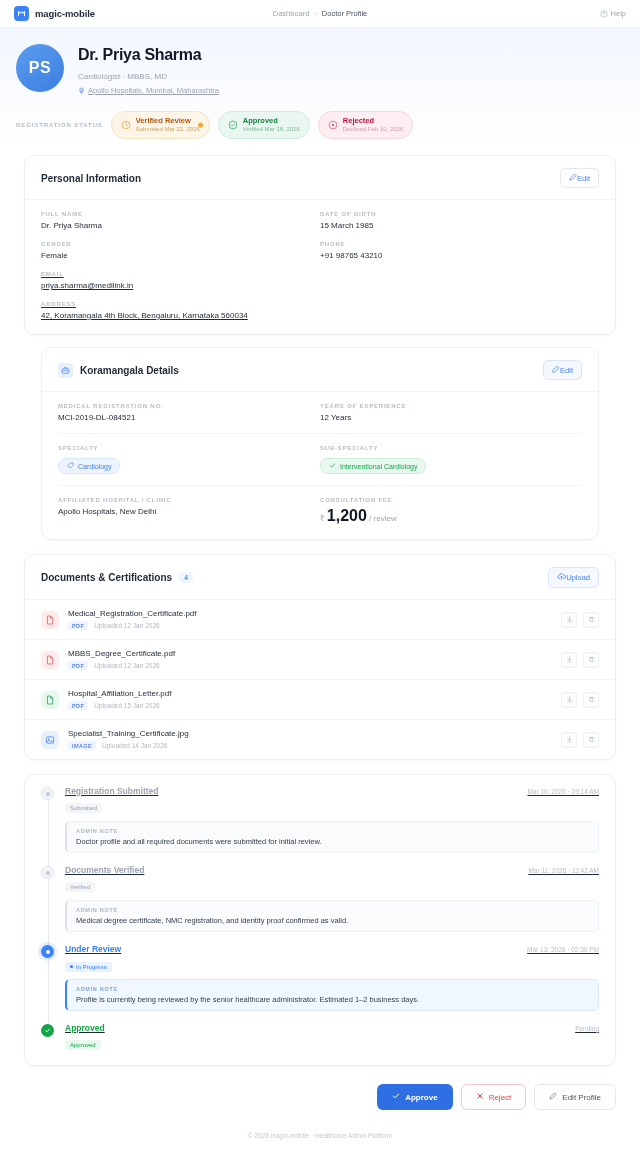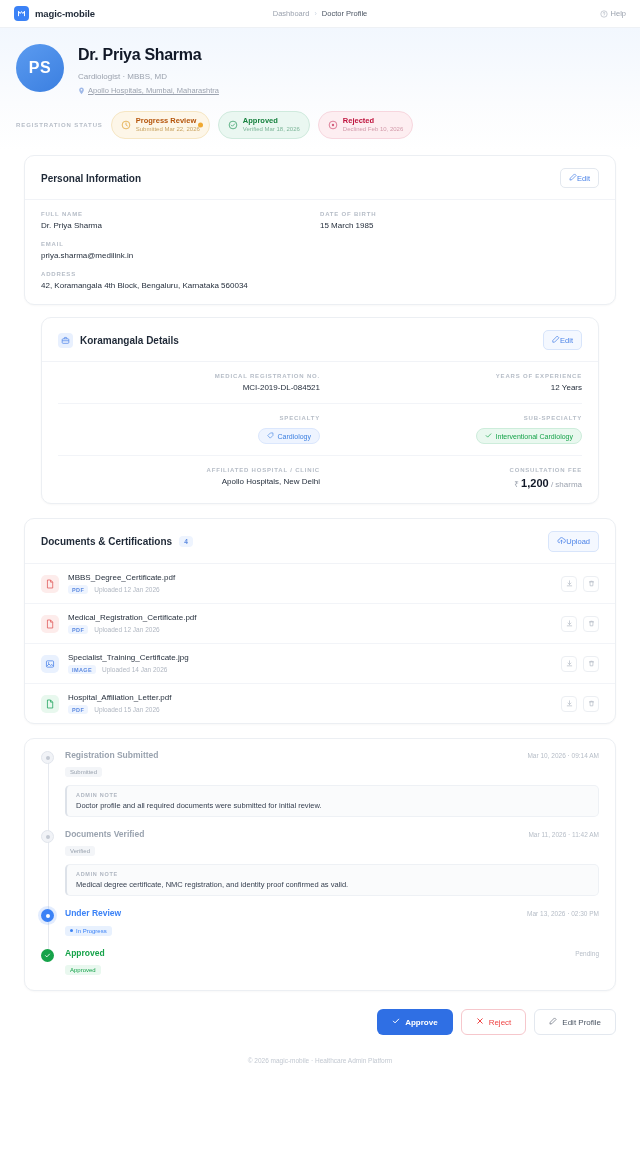--- a/index.html
+++ b/index.html
@@ -131,41 +131,41 @@
   }
   .badge-steps {
     margin-left: auto; font-size: 6.5px; color: #9aa3af;
     background: #f3f5f8; border-radius: 999px; padding: 3px 8px;
   }
 
   
   .fields { padding: 11px 16px 14px 16px; }
   .frow { display: flex; }
   .fcell { width: 50%; padding-bottom: 11px; }
-  .fcell.full { width: 100%; }
+  .fcell.full { width: 100%; text-decoration: underline; }
   .flabel {
     font-size: 6px; letter-spacing: 0.8px; text-transform: uppercase;
     color: #b6bdc7; font-weight: bold; margin-bottom: 4px;
   }
   .fvalue { font-size: 8px; color: #1f2937; }
 
   .prof-fields { padding: 0 16px; }
-  .prof-sec { display: flex; padding: 11px 0; border-bottom: 1px solid #f2f4f8; text-align: right; }
+  .prof-sec { display: flex; padding: 11px 0; border-bottom: 1px solid #f2f4f8; }
   .prof-sec:last-child { border-bottom: none; padding-bottom: 14px; }
   .prof-cell { width: 50%; }
 
   .tag {
     display: inline-flex; align-items: center; gap: 4px;
     font-size: 7px; padding: 3px 8px; border-radius: 999px;
   }
   .tag-blue { background: #eef4ff; color: #3b7fe0; border: 1px solid #dbe7fd; }
   .tag-green { background: #e9f8ef; color: #16a34a; border: 1px solid #cdeddb; }
 
   .fee { font-size: 8px; color: #9ca3af; }
-  .fee b { font-size: 11px; color: #111827; }
+  .fee b { font-size: 16px; color: #111827; }
 
   
   .doc-row {
     display: flex; align-items: center; gap: 9px;
     padding: 9px 16px; border-bottom: 1px solid #f2f4f8;
   }
   .doc-row:last-child { border-bottom: none; }
   .doc-icon {
     width: 18px; height: 18px; border-radius: 5px; flex: none;
     display: flex; align-items: center; justify-content: center;
@@ -198,21 +198,21 @@
   .tl-item:last-child .tl-line { display: none; }
   .tl-dot {
     position: absolute; left: 0; top: 1px; width: 13px; height: 13px;
     border-radius: 50%; display: flex; align-items: center; justify-content: center;
   }
   .tl-dot.done { background: #f1f3f7; border: 1px solid #e1e5ec; }
   .tl-dot.done::after { content: ""; width: 4px; height: 4px; border-radius: 50%; background: #c3c9d3; }
   .tl-dot.active { background: #3b82f6; box-shadow: 0 0 0 3px rgba(59,130,246,0.15); }
   .tl-dot.active::after { content: ""; width: 4px; height: 4px; border-radius: 50%; background: #fff; }
   .tl-dot.approved { background: #16a34a; }
-  .tl-head { display: flex; align-items: baseline; }
+  .tl-head { display: flex; align-items: baseline; text-decoration: underline; }
   .tl-title { font-size: 8.5px; font-weight: bold; color: #9aa3af; }
   .tl-title.active { color: #3b82f6; }
   .tl-title.approved { color: #16a34a; }
   .tl-time { margin-left: auto; font-size: 6.5px; color: #b6bdc7; }
   .tl-status {
     display: inline-flex; align-items: center; gap: 3px;
     font-size: 6px; border-radius: 3px; padding: 2px 5px; margin-top: 5px;
   }
   .tl-status.grey { background: #f3f5f8; color: #9aa3af; }
   .tl-status.blue { background: #e8f1fe; color: #3b82f6; }
@@ -303,21 +303,21 @@
   <div class="status-label">REGISTRATION STATUS</div>
 
   <div class="chip chip-pending">
     <span>
       <svg width="10" height="10" viewBox="0 0 14 14">
           <circle cx="7" cy="7" r="5.4" fill="none" stroke="#e0a63c" stroke-width="1.1"></circle>
           <path d="M7 4.2V7l1.9 1.2" stroke="#e0a63c" stroke-width="1.1" fill="none" stroke-linecap="round"></path>
         </svg>
     </span>
     <span class="chip-txt">
-      <span class="chip-title" style="display:block">Progress Review</span>
+      <span class="chip-title" style="display:block">Verified Review</span>
       <span class="chip-sub" style="display:block">Submitted Mar 22, 2026</span>
     </span>
     <span class="chip-dot-active"></span>
   </div>
 
   <div class="chip chip-approved">
     <span>
       <svg width="10" height="10" viewBox="0 0 14 14">
           <circle cx="7" cy="7" r="5.4" fill="none" stroke="#3ba06a" stroke-width="1.1"></circle>
           <path d="M4.6 7.1l1.6 1.6 3.2-3.3" stroke="#3ba06a" stroke-width="1.1" fill="none" stroke-linecap="round" stroke-linejoin="round"></path>
@@ -357,20 +357,30 @@
   </div>
   <div class="fields">
     <div class="frow">
       <div class="fcell">
         <div class="flabel">FULL NAME</div>
         <div class="fvalue">Dr. Priya Sharma</div>
       </div>
       <div class="fcell">
         <div class="flabel">DATE OF BIRTH</div>
         <div class="fvalue">15 March 1985</div>
+      </div>
+    </div>
+    <div class="frow">
+      <div class="fcell">
+        <div class="flabel">GENDER</div>
+        <div class="fvalue">Female</div>
+      </div>
+      <div class="fcell">
+        <div class="flabel">PHONE</div>
+        <div class="fvalue">+91 98765 43210</div>
       </div>
     </div>
     <div class="frow">
       <div class="fcell full">
         <div class="flabel">EMAIL</div>
         <div class="fvalue">priya.sharma@medilink.in</div>
       </div>
     </div>
     <div class="frow">
       <div class="fcell full" style="padding-bottom:0">
@@ -441,21 +451,21 @@
     <div class="prof-sec">
       <div class="prof-cell">
         <div class="flabel">AFFILIATED HOSPITAL / CLINIC</div>
         <div class="fvalue">Apollo Hospitals, New Delhi</div>
       </div>
       <div class="prof-cell">
         <div class="flabel">CONSULTATION FEE</div>
         <div class="fee">
           <span>₹</span>
           <b>1,200</b>
-          <span>/ sharma</span>
+          <span>/ review</span>
         </div>
       </div>
     </div>
   </div>
 </div>
 
 <div class="card card-docs">
   <div class="card-head">
     <div class="card-title">Documents &amp; Certifications</div>
     <span class="badge-count">4</span>
@@ -471,21 +481,21 @@
   </div>
 
   <div class="doc-row">
     <span class="doc-icon pdf">
       <svg width="10" height="10" viewBox="0 0 14 14">
           <path d="M3.4 1.4h4.4l3 3v8.2H3.4z" fill="none" stroke="#e05a5a" stroke-width="1.1" stroke-linejoin="round"></path>
           <path d="M7.8 1.4v3h3" fill="none" stroke="#e05a5a" stroke-width="1.1"></path>
         </svg>
     </span>
     <div class="doc-meta">
-      <div class="doc-name">MBBS_Degree_Certificate.pdf</div>
+      <div class="doc-name">Medical_Registration_Certificate.pdf</div>
       <div class="doc-sub">
         <span class="doc-type">PDF</span>
         <span class="doc-date">Uploaded 12 Jan 2026</span>
       </div>
     </div>
     <div class="doc-actions">
       <button class="icon-btn">
         <svg width="7" height="7" viewBox="0 0 12 12">
             <path d="M6 1.4v6M3.4 5.2L6 7.8l2.6-2.6M2.2 10h7.6" fill="none" stroke="#aeb5c0" stroke-width="1.1" stroke-linecap="round" stroke-linejoin="round"></path>
           </svg>
@@ -499,24 +509,52 @@
   </div>
 
   <div class="doc-row">
     <span class="doc-icon pdf">
       <svg width="10" height="10" viewBox="0 0 14 14">
           <path d="M3.4 1.4h4.4l3 3v8.2H3.4z" fill="none" stroke="#e05a5a" stroke-width="1.1" stroke-linejoin="round"></path>
           <path d="M7.8 1.4v3h3" fill="none" stroke="#e05a5a" stroke-width="1.1"></path>
         </svg>
     </span>
     <div class="doc-meta">
-      <div class="doc-name">Medical_Registration_Certificate.pdf</div>
+      <div class="doc-name">MBBS_Degree_Certificate.pdf</div>
       <div class="doc-sub">
         <span class="doc-type">PDF</span>
         <span class="doc-date">Uploaded 12 Jan 2026</span>
+      </div>
+    </div>
+    <div class="doc-actions">
+      <button class="icon-btn">
+        <svg width="7" height="7" viewBox="0 0 12 12">
+            <path d="M6 1.4v6M3.4 5.2L6 7.8l2.6-2.6M2.2 10h7.6" fill="none" stroke="#aeb5c0" stroke-width="1.1" stroke-linecap="round" stroke-linejoin="round"></path>
+          </svg>
+      </button>
+      <button class="icon-btn">
+        <svg width="7" height="7" viewBox="0 0 12 12">
+            <path d="M2.4 3.2h7.2M4.6 3.2V2.1h2.8v1.1M3.3 3.2l.5 6.8h4.4l.5-6.8" fill="none" stroke="#aeb5c0" stroke-width="1.1" stroke-linecap="round" stroke-linejoin="round"></path>
+          </svg>
+      </button>
+    </div>
+  </div>
+
+  <div class="doc-row">
+    <span class="doc-icon green">
+      <svg width="10" height="10" viewBox="0 0 14 14">
+          <path d="M3.4 1.4h4.4l3 3v8.2H3.4z" fill="none" stroke="#22a55f" stroke-width="1.1" stroke-linejoin="round"></path>
+          <path d="M7.8 1.4v3h3" fill="none" stroke="#22a55f" stroke-width="1.1"></path>
+        </svg>
+    </span>
+    <div class="doc-meta">
+      <div class="doc-name">Hospital_Affiliation_Letter.pdf</div>
+      <div class="doc-sub">
+        <span class="doc-type">PDF</span>
+        <span class="doc-date">Uploaded 15 Jan 2026</span>
       </div>
     </div>
     <div class="doc-actions">
       <button class="icon-btn">
         <svg width="7" height="7" viewBox="0 0 12 12">
             <path d="M6 1.4v6M3.4 5.2L6 7.8l2.6-2.6M2.2 10h7.6" fill="none" stroke="#aeb5c0" stroke-width="1.1" stroke-linecap="round" stroke-linejoin="round"></path>
           </svg>
       </button>
       <button class="icon-btn">
         <svg width="7" height="7" viewBox="0 0 12 12">
@@ -532,48 +570,20 @@
           <rect x="2" y="2.6" width="10" height="8.8" rx="1.3" fill="none" stroke="#4b83e8" stroke-width="1.1"></rect>
           <circle cx="5" cy="5.6" r="0.9" fill="#4b83e8"></circle>
           <path d="M2.6 10l3-3 2.2 2.2 1.8-1.6 2 2.4" fill="none" stroke="#4b83e8" stroke-width="1.1" stroke-linejoin="round"></path>
         </svg>
     </span>
     <div class="doc-meta">
       <div class="doc-name">Specialist_Training_Certificate.jpg</div>
       <div class="doc-sub">
         <span class="doc-type">IMAGE</span>
         <span class="doc-date">Uploaded 14 Jan 2026</span>
-      </div>
-    </div>
-    <div class="doc-actions">
-      <button class="icon-btn">
-        <svg width="7" height="7" viewBox="0 0 12 12">
-            <path d="M6 1.4v6M3.4 5.2L6 7.8l2.6-2.6M2.2 10h7.6" fill="none" stroke="#aeb5c0" stroke-width="1.1" stroke-linecap="round" stroke-linejoin="round"></path>
-          </svg>
-      </button>
-      <button class="icon-btn">
-        <svg width="7" height="7" viewBox="0 0 12 12">
-            <path d="M2.4 3.2h7.2M4.6 3.2V2.1h2.8v1.1M3.3 3.2l.5 6.8h4.4l.5-6.8" fill="none" stroke="#aeb5c0" stroke-width="1.1" stroke-linecap="round" stroke-linejoin="round"></path>
-          </svg>
-      </button>
-    </div>
-  </div>
-
-  <div class="doc-row">
-    <span class="doc-icon green">
-      <svg width="10" height="10" viewBox="0 0 14 14">
-          <path d="M3.4 1.4h4.4l3 3v8.2H3.4z" fill="none" stroke="#22a55f" stroke-width="1.1" stroke-linejoin="round"></path>
-          <path d="M7.8 1.4v3h3" fill="none" stroke="#22a55f" stroke-width="1.1"></path>
-        </svg>
-    </span>
-    <div class="doc-meta">
-      <div class="doc-name">Hospital_Affiliation_Letter.pdf</div>
-      <div class="doc-sub">
-        <span class="doc-type">PDF</span>
-        <span class="doc-date">Uploaded 15 Jan 2026</span>
       </div>
     </div>
     <div class="doc-actions">
       <button class="icon-btn">
         <svg width="7" height="7" viewBox="0 0 12 12">
             <path d="M6 1.4v6M3.4 5.2L6 7.8l2.6-2.6M2.2 10h7.6" fill="none" stroke="#aeb5c0" stroke-width="1.1" stroke-linecap="round" stroke-linejoin="round"></path>
           </svg>
       </button>
       <button class="icon-btn">
         <svg width="7" height="7" viewBox="0 0 12 12">
@@ -619,20 +629,24 @@
       <span class="tl-line"></span>
       <span class="tl-dot active"></span>
       <div class="tl-head">
         <span class="tl-title active">Under Review</span>
         <span class="tl-time">Mar 13, 2026 · 02:30 PM</span>
       </div>
       <span class="tl-status blue">
         <span class="minidot"></span>
         <span>In Progress</span>
       </span>
+      <div class="tl-note active">
+        <div class="tl-note-label">ADMIN NOTE</div>
+        <div class="tl-note-text">Profile is currently being reviewed by the senior healthcare administrator. Estimated 1–2 business days.</div>
+      </div>
     </div>
 
     <div class="tl-item">
       
       <span class="tl-dot approved">
         <svg width="7" height="7" viewBox="0 0 12 12">
             <path d="M2.6 6.2l2.2 2.2 4.6-4.8" fill="none" stroke="#fff" stroke-width="1.5" stroke-linecap="round" stroke-linejoin="round"></path>
           </svg>
       </span>
       <div class="tl-head">

